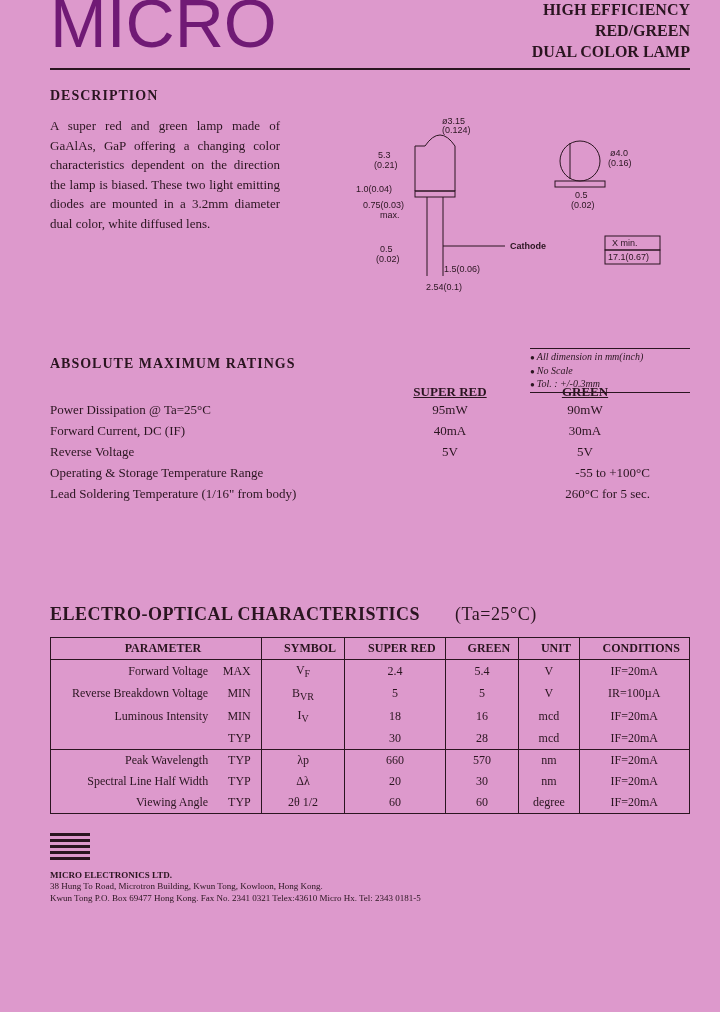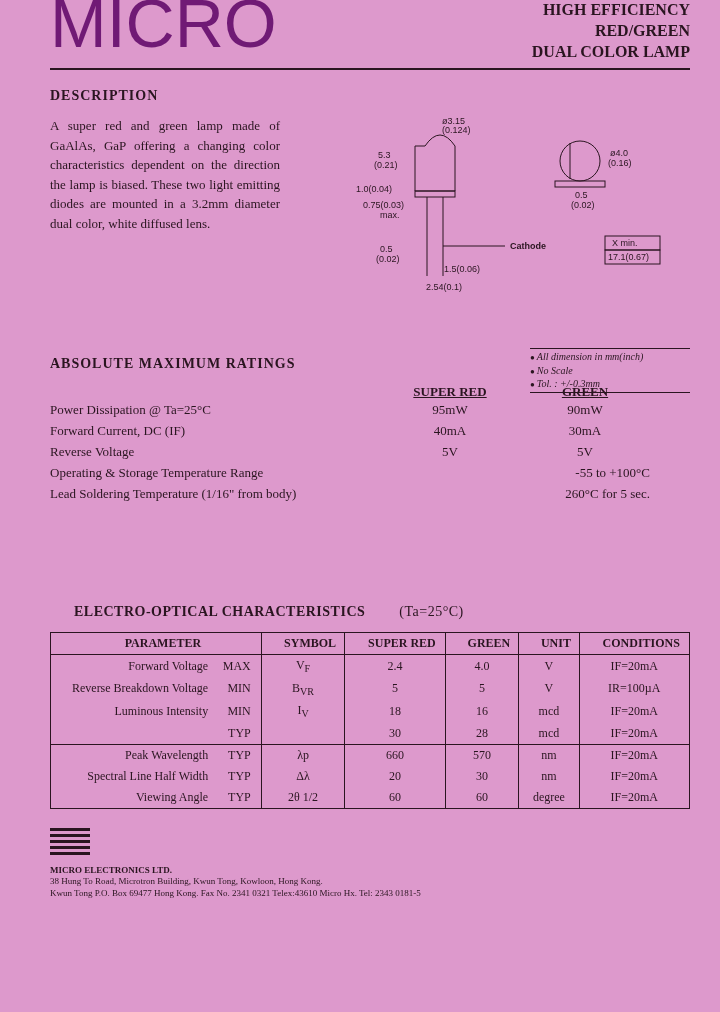--- a/index.html
+++ b/index.html
@@ -89,25 +89,24 @@
     display: flex;
     font-size: 13px;
     line-height: 1.6;
   }
   .amr-row .c1 { width: 330px; }
   .amr-row .c2 { width: 140px; text-align: center; }
   .amr-row .c3 { width: 130px; text-align: center; }
   .amr-row .span { width: 270px; text-align: right; }
   .eoc-h {
     font-weight: bold;
-    font-size: 14px;
+    font-size: 18px;
     letter-spacing: 0.5px;
     margin-top: 100px;
     margin-bottom: 12px;
-    margin-left: 24px;
   }
   .eoc-h .ta { font-weight: normal; margin-left: 30px; }
   table.eoc {
     border-collapse: collapse;
     width: 100%;
     font-size: 12px;
   }
   table.eoc th, table.eoc td {
     border: 1px solid #2a1520;
     padding: 3px 6px;
@@ -243,21 +242,21 @@
       <th>SUPER RED</th>
       <th>GREEN</th>
       <th>UNIT</th>
       <th>CONDITIONS</th>
     </tr>
     <tr class="noul">
       <td class="param">Forward Voltage</td>
       <td class="paramq">MAX</td>
       <td><span>V</span><sub>F</sub></td>
       <td>2.4</td>
-      <td>4.0</td>
+      <td>5.4</td>
       <td>V</td>
       <td>IF=20mA</td>
     </tr>
     <tr class="noul nout">
       <td class="param">Reverse Breakdown Voltage</td>
       <td class="paramq">MIN</td>
       <td><span>B</span><sub>VR</sub></td>
       <td>5</td>
       <td>5</td>
       <td>V</td>

